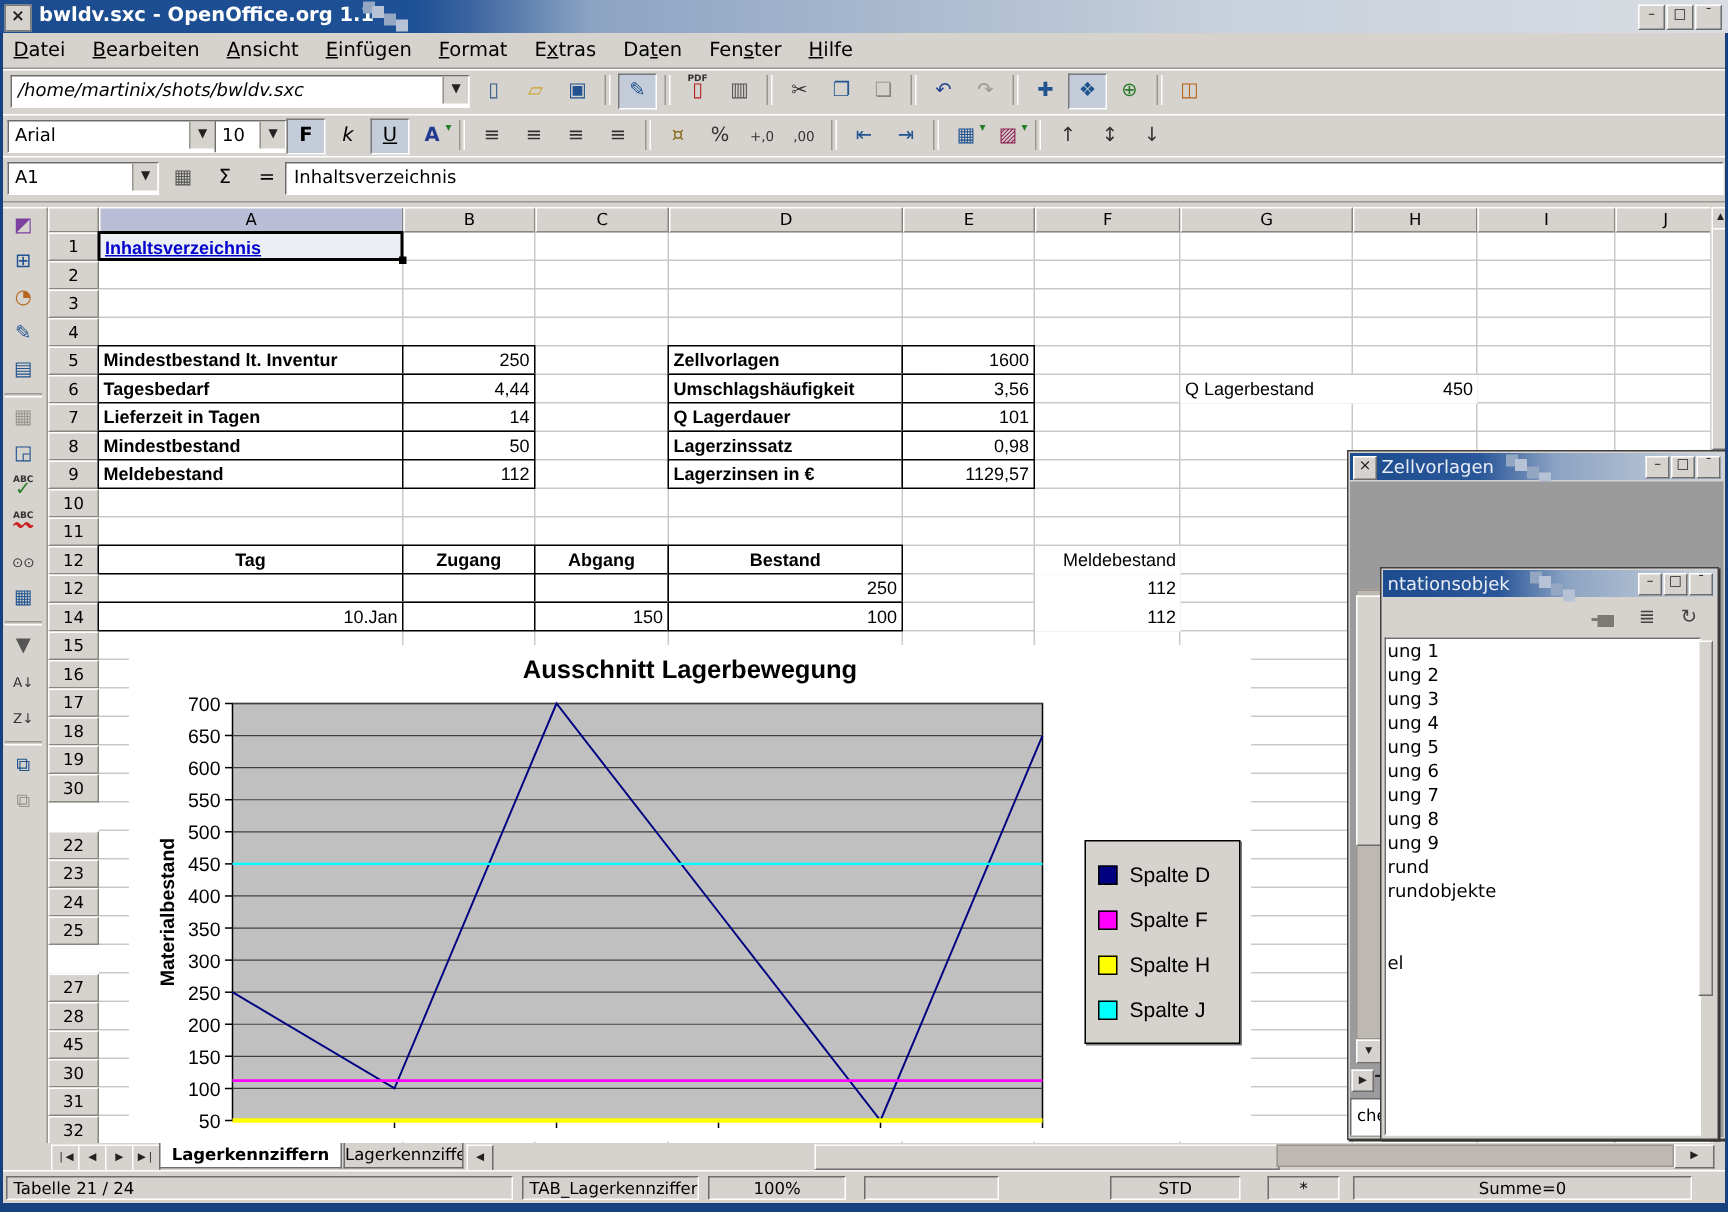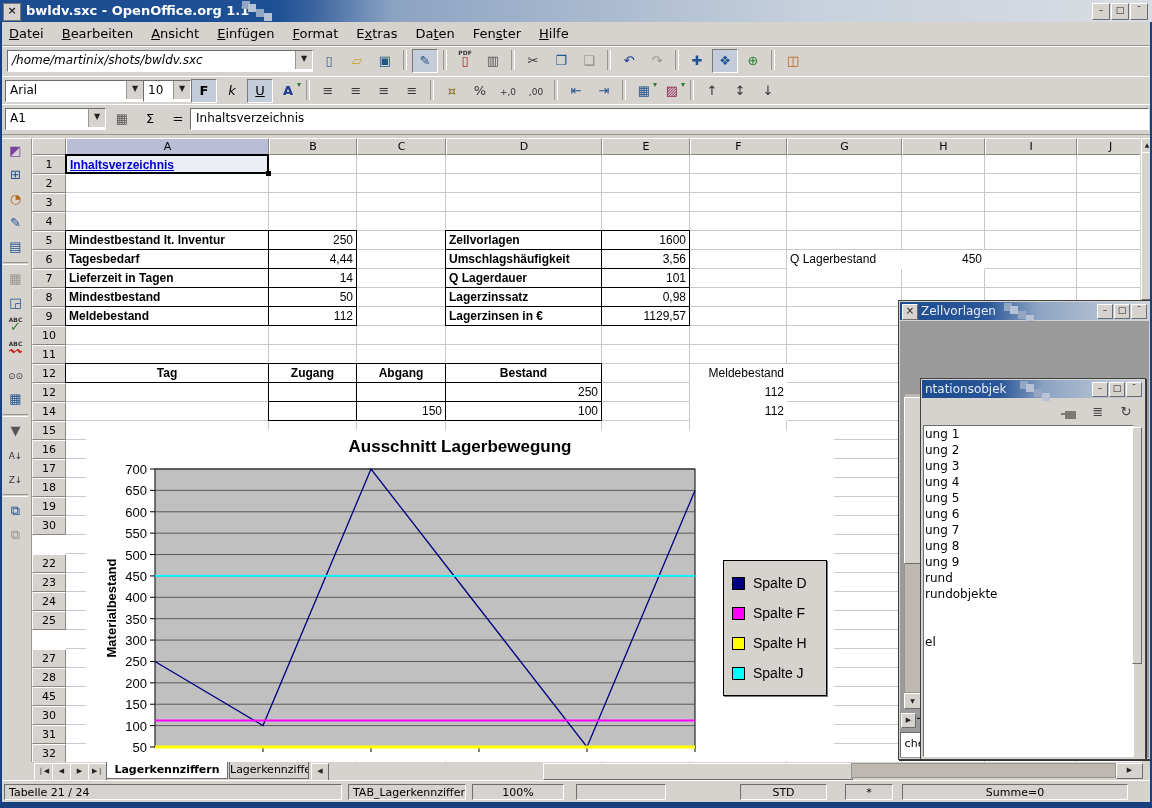--- a/index.html
+++ b/index.html
@@ -276,20 +276,21 @@
       <div class="cell num" style="left: 870px; top: 112px; width: 83px; height: 19px; position: absolute;">450</div>
       <div class="cell hdr" style="left: 33px; top: 225px; width: 204px; height: 20px; position: absolute;">Tag</div>
       <div class="cell hdr" style="left: 236px; top: 225px; width: 89px; height: 20px; position: absolute;">Zugang</div>
       <div class="cell hdr" style="left: 324px; top: 225px; width: 90px; height: 20px; position: absolute;">Abgang</div>
       <div class="cell hdr" style="left: 413px; top: 225px; width: 157px; height: 20px; position: absolute;">Bestand</div>
       <div class="cell num" style="left: 658px; top: 226px; width: 97px; height: 19px; position: absolute;">Meldebestand</div>
       <div class="cell numb" style="left: 236px; top: 244px; width: 89px; height: 20px; position: absolute;"></div>
       <div class="cell numb" style="left: 324px; top: 244px; width: 90px; height: 20px; position: absolute;"></div>
       <div class="cell numb" style="left: 413px; top: 244px; width: 157px; height: 20px; position: absolute;">250</div>
       <div class="cell num" style="left: 658px; top: 245px; width: 97px; height: 19px; position: absolute;">112</div>
+      <div class="cell numb" style="left: 33px; top: 263px; width: 204px; height: 20px; position: absolute;">10.Jan</div>
       <div class="cell numb" style="left: 236px; top: 263px; width: 89px; height: 20px; position: absolute;"></div>
       <div class="cell numb" style="left: 324px; top: 263px; width: 90px; height: 20px; position: absolute;">150</div>
       <div class="cell numb" style="left: 413px; top: 263px; width: 157px; height: 20px; position: absolute;">100</div>
       <div class="cell num" style="left: 658px; top: 264px; width: 97px; height: 19px; position: absolute;">112</div>
       <div id="selhandle" style="left: 234px; top: 33px; width: 5px; height: 5px; position: absolute;"></div>
       <div id="chart"><svg width="748" height="331">
           <rect x="69" y="39" width="540" height="278" fill="#c0c0c0" stroke="#000" stroke-width="1"></rect>
           <line x1="69" y1="295.61538461538464" x2="609" y2="295.61538461538464" stroke="#404040" stroke-width="0.8"></line>
           <line x1="69" y1="274.2307692307692" x2="609" y2="274.2307692307692" stroke="#404040" stroke-width="0.8"></line>
           <line x1="69" y1="252.84615384615384" x2="609" y2="252.84615384615384" stroke="#404040" stroke-width="0.8"></line>

